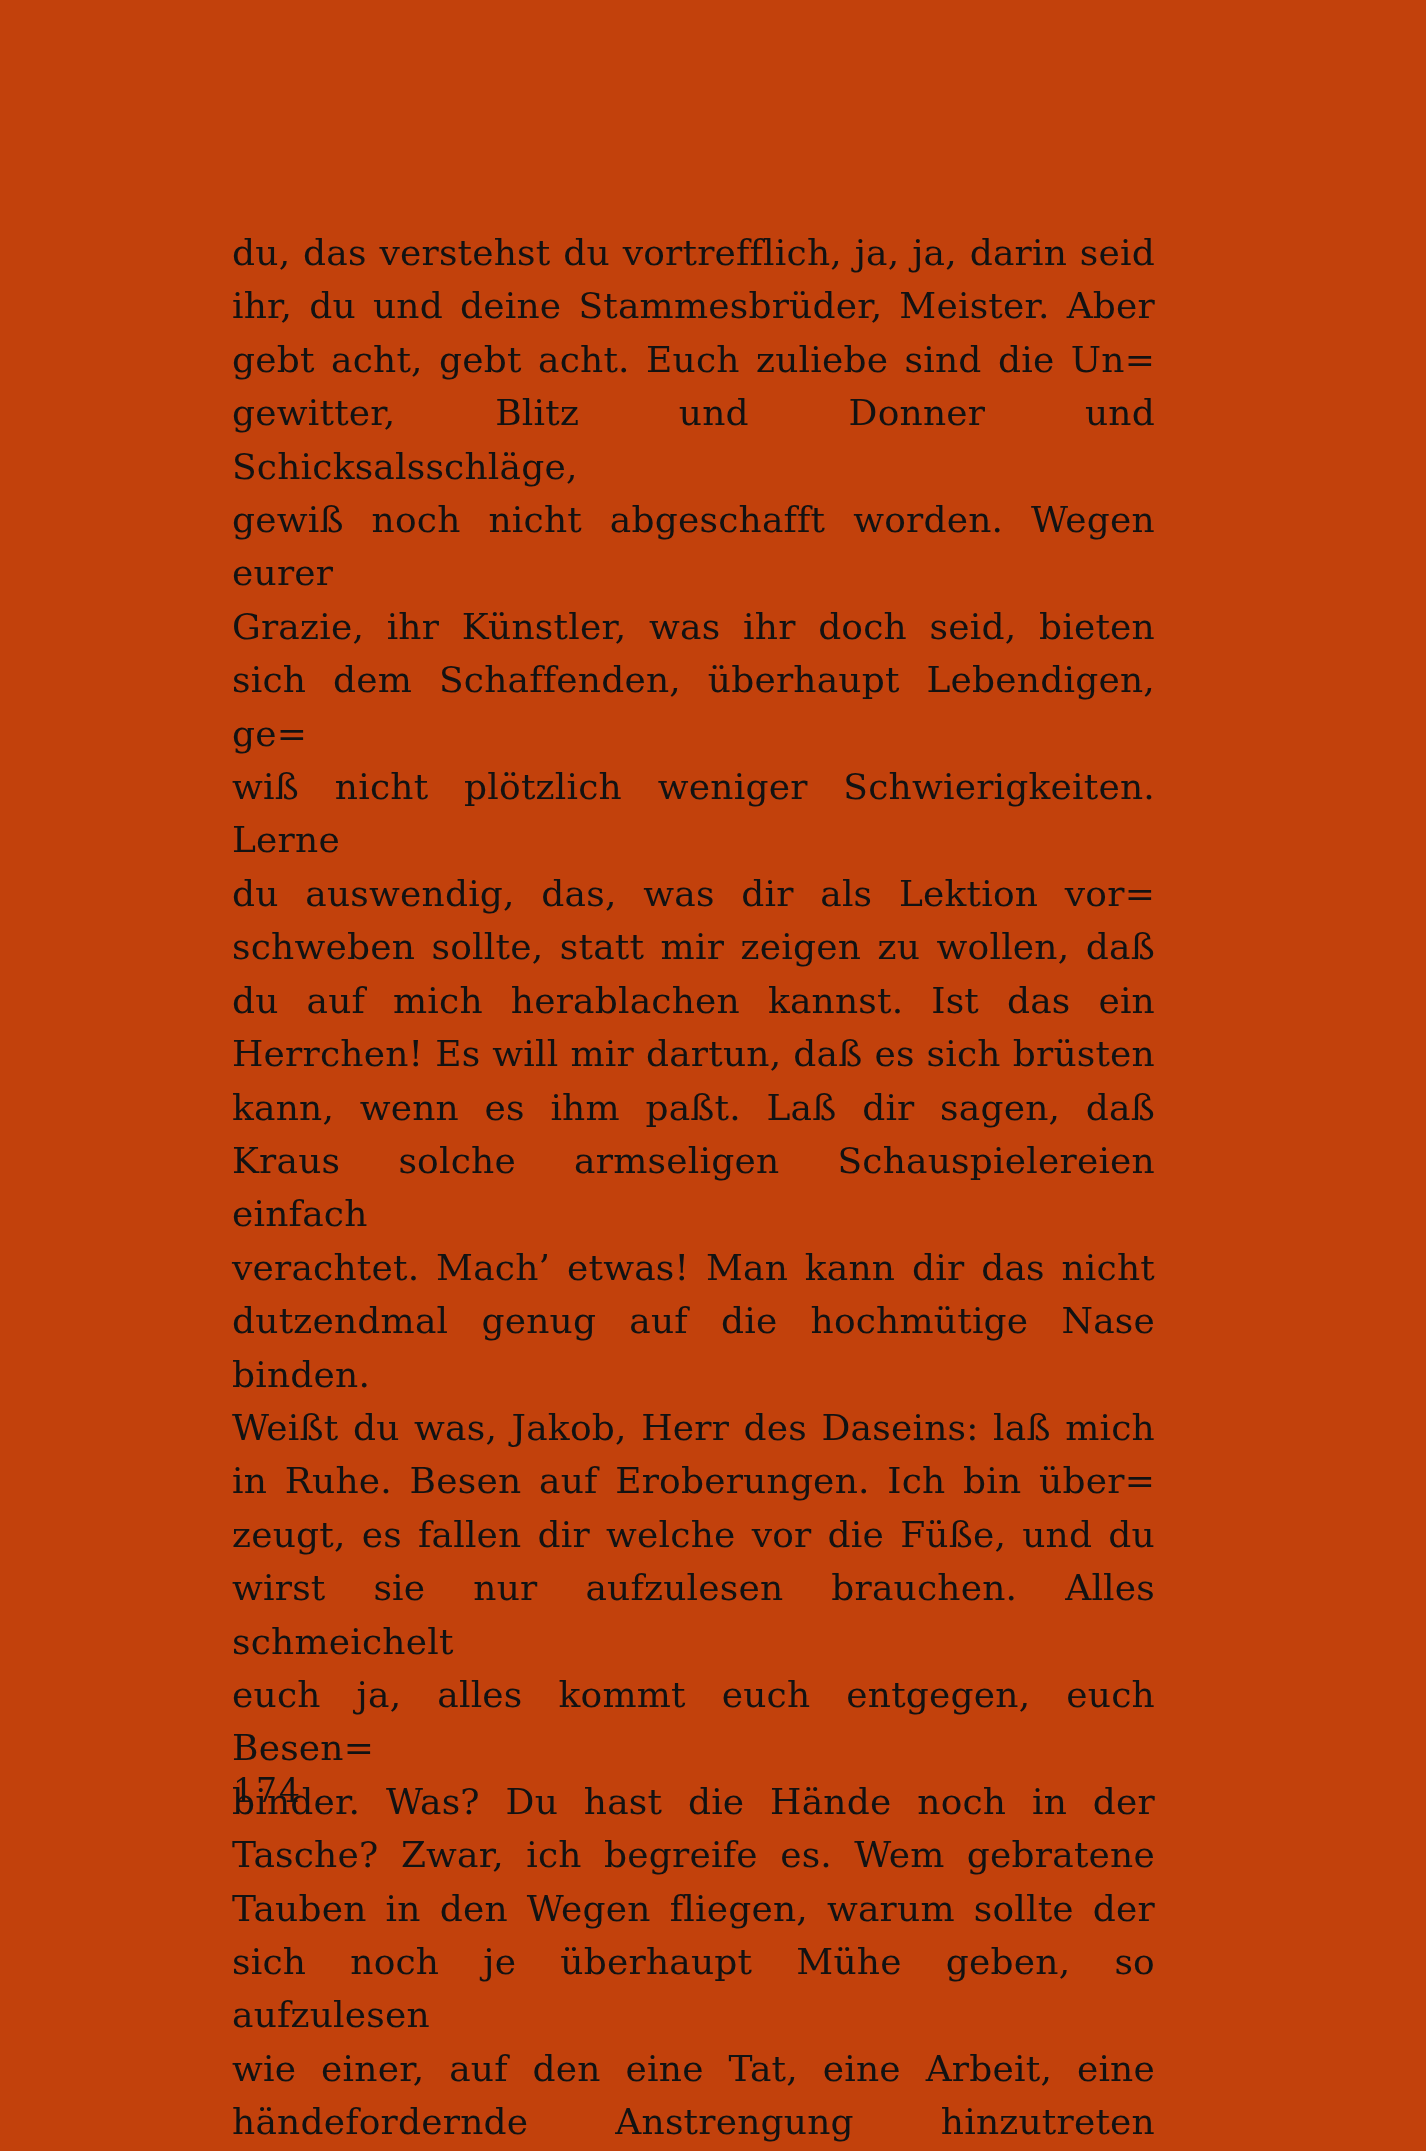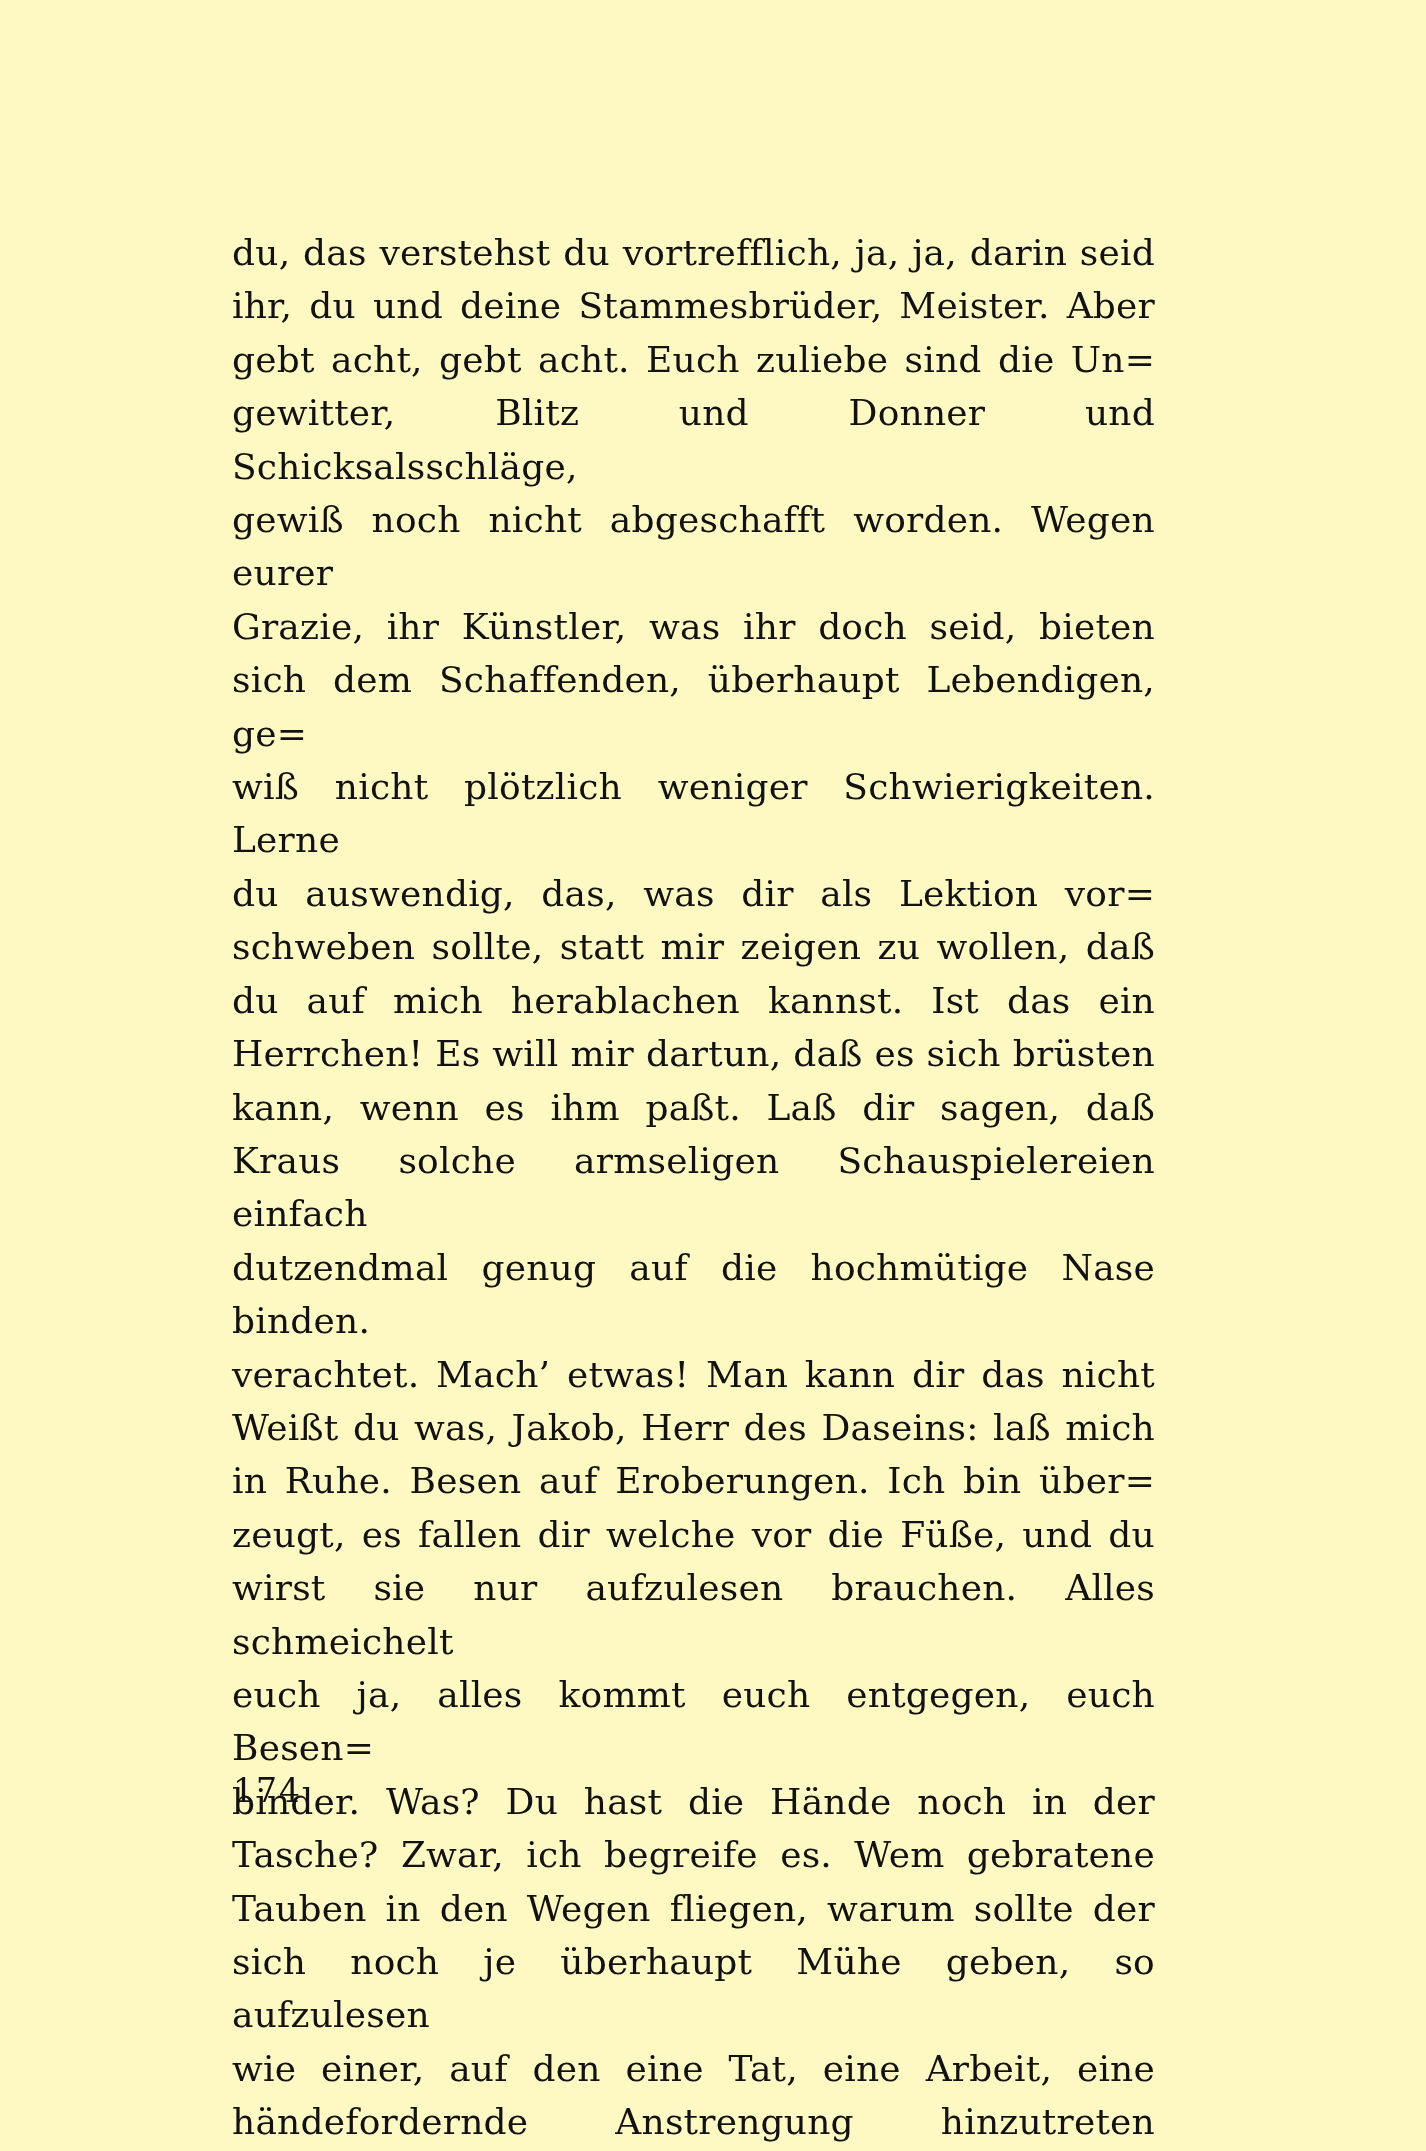--- a/index.html
+++ b/index.html
@@ -4,21 +4,21 @@
 <style>
   html, body {
     margin: 0;
     padding: 0;
     background: #ffffff;
   }
   .page {
     position: relative;
     width: 1426px;
     height: 2151px;
-    background: #fef9c3;
+    background: #c2410c;
     color: #121212;
     font-family: "DejaVu Serif", "Liberation Serif", serif;
     overflow: hidden;
   }
   .text-block {
     position: absolute;
     left: 232px;
     top: 226px;
     width: 923px;
   }
@@ -53,22 +53,22 @@
     <div class="line">gewiß noch nicht abgeschafft worden.  Wegen eurer</div>
     <div class="line">Grazie, ihr Künstler, was ihr doch seid, bieten</div>
     <div class="line">sich dem Schaffenden, überhaupt Lebendigen, ge=</div>
     <div class="line">wiß nicht plötzlich weniger Schwierigkeiten.  Lerne</div>
     <div class="line">du auswendig, das, was dir als Lektion vor=</div>
     <div class="line">schweben sollte, statt mir zeigen zu wollen, daß</div>
     <div class="line">du auf mich herablachen kannst.  Ist das ein</div>
     <div class="line">Herrchen!  Es will mir dartun, daß es sich brüsten</div>
     <div class="line">kann, wenn es ihm paßt.  Laß dir sagen, daß</div>
     <div class="line">Kraus solche armseligen Schauspielereien einfach</div>
+    <div class="line">verachtet.  Mach’ etwas!  Man kann dir das nicht</div>
     <div class="line">dutzendmal genug auf die hochmütige Nase binden.</div>
-    <div class="line">verachtet.  Mach’ etwas!  Man kann dir das nicht</div>
     <div class="line">Weißt du was, Jakob, Herr des Daseins: laß mich</div>
     <div class="line">in Ruhe.  Besen auf Eroberungen.  Ich bin über=</div>
     <div class="line">zeugt, es fallen dir welche vor die Füße, und du</div>
     <div class="line">wirst sie nur aufzulesen brauchen.  Alles schmeichelt</div>
     <div class="line">euch ja, alles kommt euch entgegen, euch Besen=</div>
     <div class="line">binder.  Was?  Du hast die Hände noch in der</div>
     <div class="line">Tasche?  Zwar, ich begreife es.  Wem gebratene</div>
     <div class="line">Tauben in den Wegen fliegen, warum sollte der</div>
     <div class="line">sich noch je überhaupt Mühe geben, so aufzulesen</div>
     <div class="line">wie einer, auf den eine Tat, eine Arbeit, eine</div>

